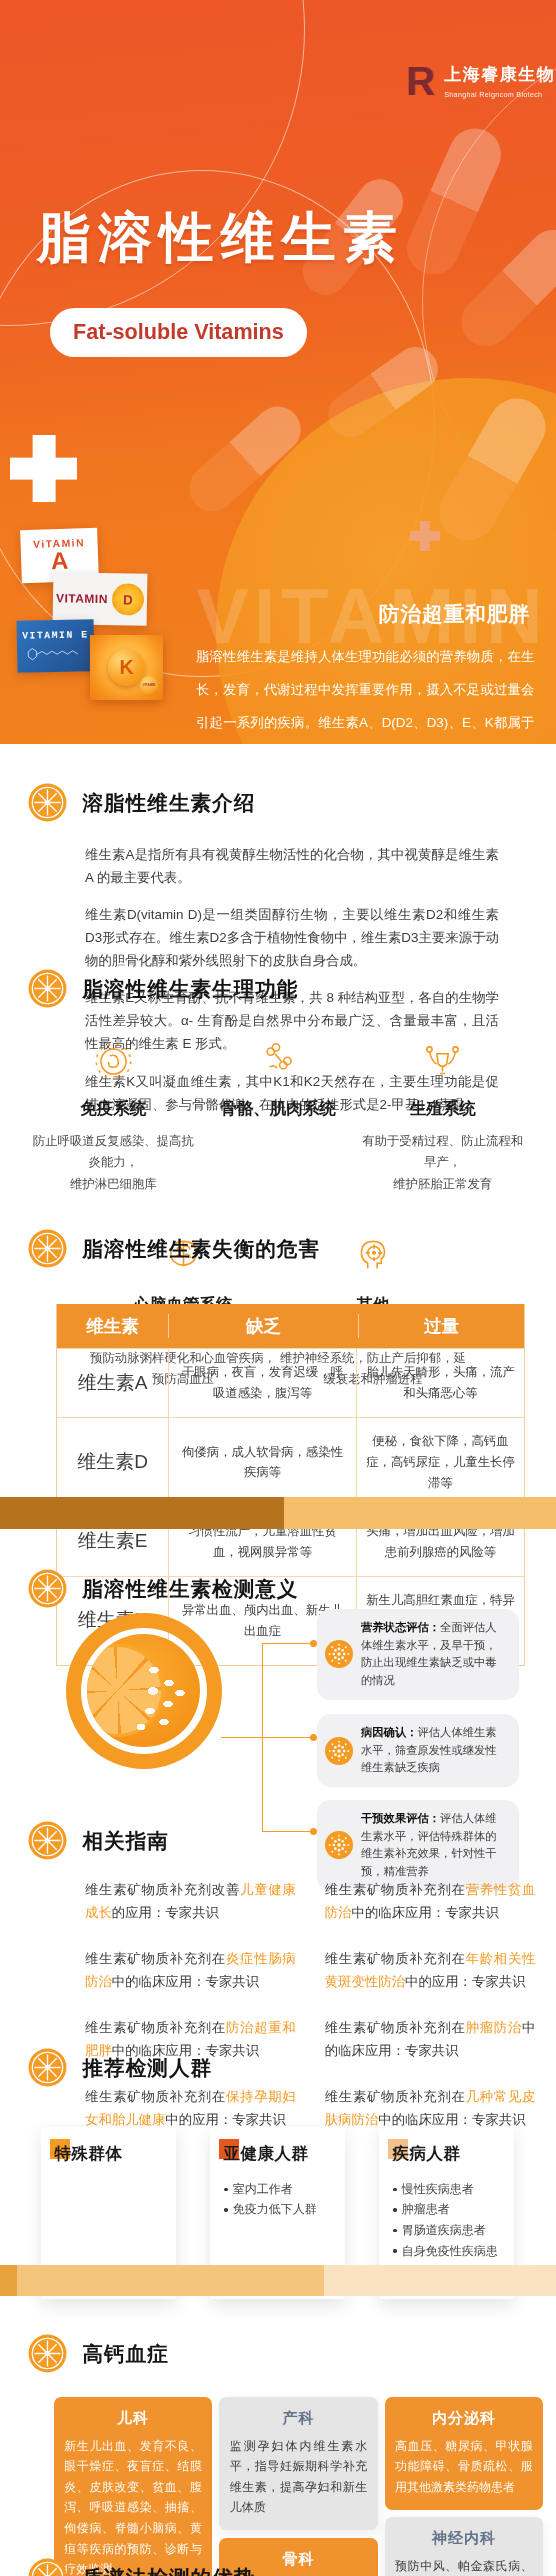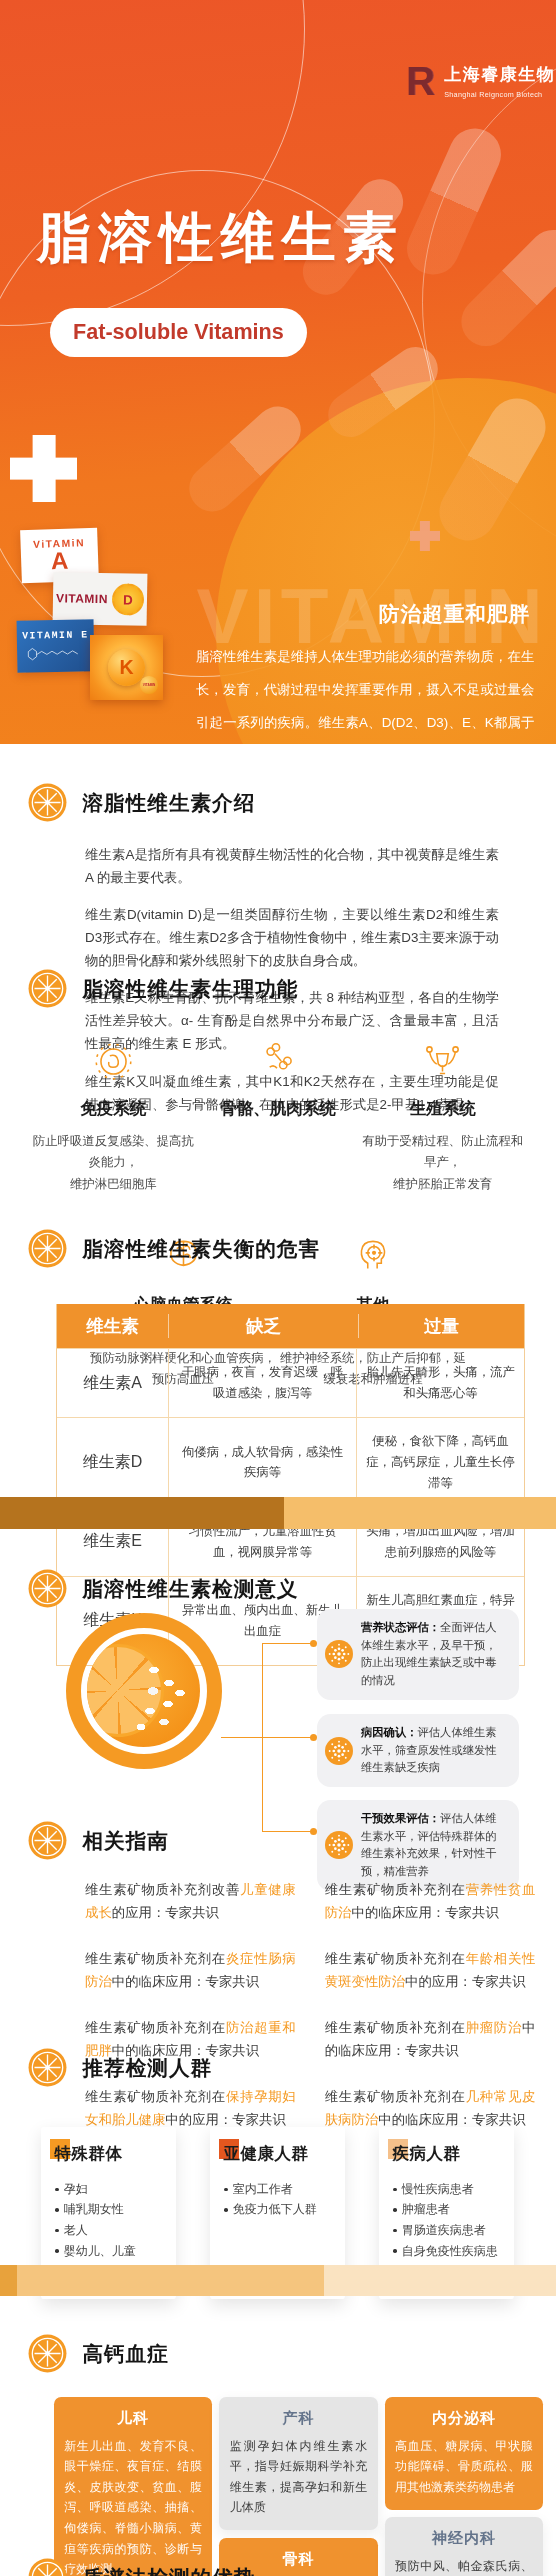--- a/index.html
+++ b/index.html
@@ -78,21 +78,21 @@
   .harm-table{margin:36px 0 0 56px;width:467px;border:0.5px solid #F3CD97;border-top:none;}
   .ht-head{display:flex;background:#F0922B;height:44px;align-items:center;}
   .ht-head div{color:#fff;font-size:17.5px;font-weight:bold;text-align:center;}
   .ht-row{display:flex;border-top:0.5px solid #F5D8AC;align-items:stretch;}
   .ht-c1{width:111px;flex:0 0 111px;}
   .ht-c2{width:189px;flex:0 0 189px;border-left:0.5px solid #F5D8AC;border-right:0.5px solid #F5D8AC;}
   .ht-c3{flex:1;}
   .ht-head .ht-c2{border-color:rgba(255,255,255,.55);}
   .ht-row div{display:flex;align-items:center;justify-content:center;text-align:center;
               font-size:12.4px;color:#3d3d3d;padding:13.4px 7.2px;line-height:20.6px;box-sizing:border-box;}
-  .ht-row .ht-c1{font-size:16px;}
+  .ht-row .ht-c1{font-size:19px;}
 
   .band{position:absolute;left:0;width:556px;display:flex;}
   .band div{height:100%;}
 
   
   .rings{position:absolute;left:66px;top:44px;width:156px;height:156px;border-radius:50%;
          border:15.5px solid #F59A23;box-sizing:border-box;}
   .rings .inner{position:absolute;left:5.7px;top:5.7px;width:113px;height:113px;border-radius:50%;
          background:radial-gradient(circle at 45% 40%,#FBAE35 0%,#F2890F 100%);overflow:hidden;}
   .rings .slicepart{position:absolute;left:-15.5px;top:10.3px;width:93px;height:93px;border-radius:50%;
@@ -470,27 +470,20 @@
           <use href="#slice"></use>
         </svg>
       <h2>推荐检测人群</h2>
     </div>
     <div class="people-cards">
       <div class="pcard">
         <div class="ph">
             <div class="sq" style="background:#F59A23"></div>
           <h3>特殊群体</h3>
           </div>
-        <ul>
-          <li>孕妇</li>
-          <li>哺乳期女性</li>
-          <li>老人</li>
-          <li>婴幼儿、儿童</li>
-          <li>长期住院患者</li>
-        </ul>
       </div>
       <div class="pcard">
         <div class="ph">
             <div class="sq" style="background:#E4571F"></div>
           <h3>亚健康人群</h3>
           </div>
         <ul>
           <li>室内工作者</li>
           <li>免疫力低下人群</li>
         </ul>

